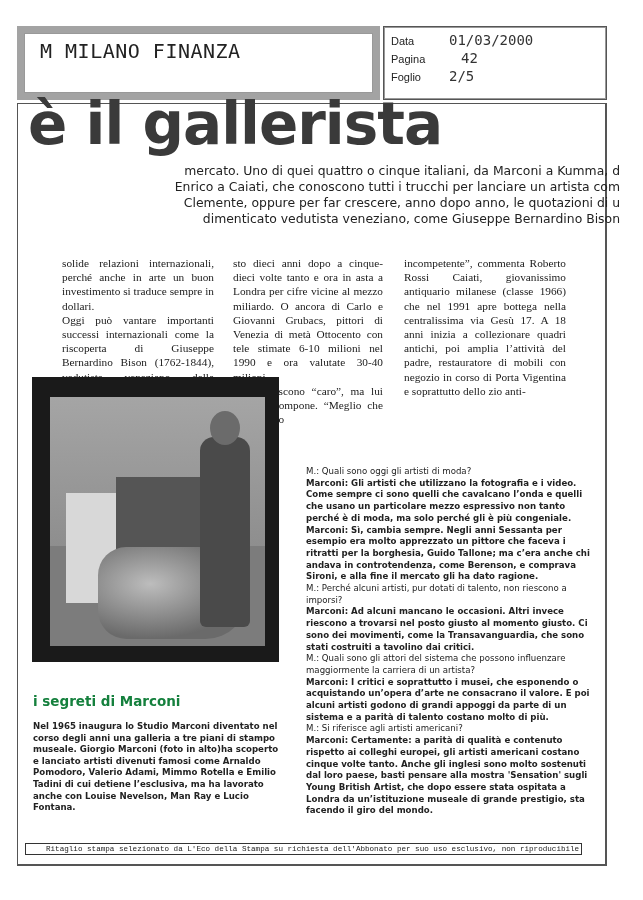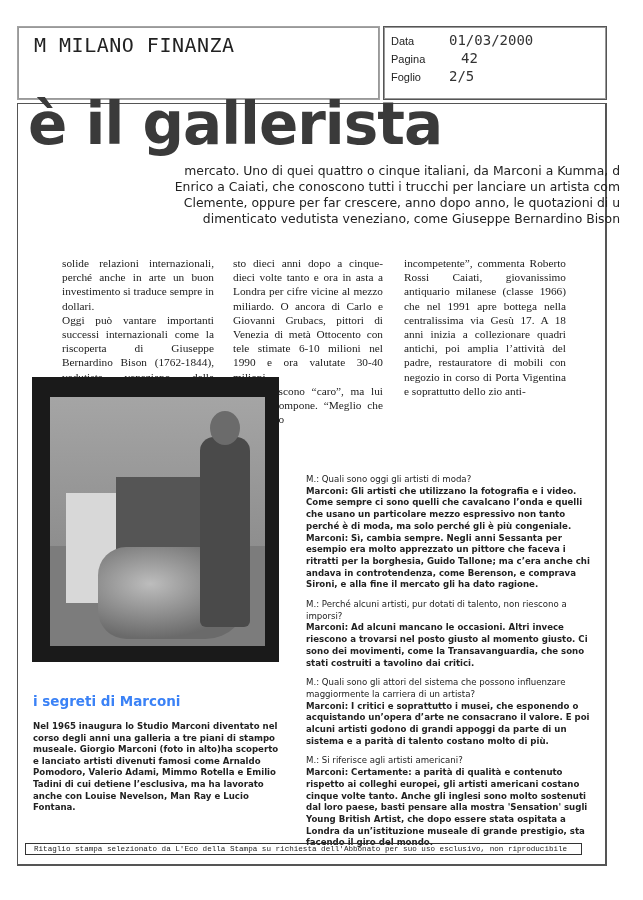--- a/index.html
+++ b/index.html
@@ -1,18 +1,18 @@
 <!DOCTYPE html>
 <html><head>
 <meta charset="utf-8">
 <style>
   html, body { margin: 0; padding: 0; background: #ffffff; }
   body { width: 643px; height: 900px; position: relative; overflow: hidden; font-family: "Liberation Sans", sans-serif; color: #111; }
 
-  .hdr-left { position: absolute; left: 17px; top: 26px; width: 363px; height: 74px; border: 1px solid #a3a3a3; box-shadow: 0 0 0 1px #999 inset; box-sizing: border-box; }
+  .hdr-left { position: absolute; left: 17px; top: 26px; width: 363px; height: 74px; border: 7px solid #a3a3a3; box-shadow: 0 0 0 1px #999 inset; box-sizing: border-box; }
   .hdr-left .pub { position: absolute; left: 16px; top: 6px; font-family: "DejaVu Sans Mono", monospace; font-size: 20px; letter-spacing: 0.5px; color: #222; }
   .hdr-right { position: absolute; left: 383px; top: 26px; width: 224px; height: 74px; border: 1px solid #555; box-shadow: 0 0 0 1px #999 inset; box-sizing: border-box; }
   .meta-row { position: absolute; left: 7px; display: flex; align-items: baseline; }
   .meta-row .lbl { width: 58px; font-size: 11px; color: #222; }
   .meta-row .val { font-family: "DejaVu Sans Mono", monospace; font-size: 14px; color: #333; }
 
   .frame { position: absolute; left: 17px; top: 103px; width: 590px; height: 763px; border: 1px solid #555; border-right: 2px solid #555; border-bottom: 2px solid #555; box-sizing: border-box; }
 
   .headline { position: absolute; left: 28px; top: 95px; font-family: "DejaVu Sans", sans-serif; font-weight: bold; font-size: 58px; letter-spacing: -1px; color: #3a3a3a; line-height: 1; }
 
@@ -29,29 +29,29 @@
   .photo { position: absolute; left: 32px; top: 377px; width: 247px; height: 285px; background: #1a1a1a; }
   .photo .inner { position: absolute; left: 18px; top: 20px; right: 14px; bottom: 16px; background: repeating-linear-gradient(45deg, #9a9a9a 0 1px, #888 1px 2px); }
   .photo .wall { position: absolute; left: 0; top: 0; right: 0; height: 60%; background: linear-gradient(#a5a5a5, #8e8e8e); }
   .photo .floor { position: absolute; left: 0; bottom: 0; right: 0; height: 40%; background: #7c7c7c; }
   .photo .window { position: absolute; left: 16px; top: 96px; width: 50px; height: 110px; background: #d8d8d8; }
   .photo .box { position: absolute; left: 66px; top: 80px; width: 115px; height: 98px; background: #555; }
   .photo .drum { position: absolute; left: 48px; top: 150px; width: 150px; height: 92px; border-radius: 40px 70px 60px 40px; background: radial-gradient(ellipse at 35% 40%, #bdbdbd, #6a6a6a 70%); }
   .photo .person-body { position: absolute; left: 150px; top: 40px; width: 50px; height: 190px; background: #4a4a4a; border-radius: 14px 14px 6px 6px; }
   .photo .person-head { position: absolute; left: 160px; top: 14px; width: 30px; height: 34px; background: #6b6b6b; border-radius: 50%; }
 
-  .sidebar-title { position: absolute; left: 33px; top: 693px; font-family: "DejaVu Sans", sans-serif; font-weight: bold; font-size: 13.5px; color: #3b82f6; }
+  .sidebar-title { position: absolute; left: 33px; top: 693px; font-family: "DejaVu Sans", sans-serif; font-weight: bold; font-size: 13.5px; color: #15803d; }
   .sidebar-body { position: absolute; left: 33px; top: 721px; width: 252px; font-family: "DejaVu Sans", sans-serif; font-weight: bold; font-size: 8.6px; line-height: 11.6px; color: #222; }
   .sidebar-body p { margin: 0; }
 
   .interview { position: absolute; left: 306px; top: 466px; width: 290px; font-family: "DejaVu Sans", sans-serif; font-size: 8.6px; line-height: 11.7px; color: #222; }
-  .interview .q { font-weight: normal; display: block; margin-top: 8px; }
+  .interview .q { font-weight: normal; display: block; }
   .interview .a { font-weight: bold; display: block; }
 
-  .footer { position: absolute; left: 25px; top: 843px; width: 557px; height: 12px; border: 1px solid #333; box-sizing: border-box; font-family: "Liberation Mono", monospace; font-size: 7.6px; line-height: 10px; padding-left: 8px; color: #222; white-space: nowrap; overflow: hidden; }
+  .footer { position: absolute; left: 25px; top: 843px; width: 557px; height: 12px; border: 1px solid #333; box-sizing: border-box; font-family: "Liberation Mono", monospace; font-size: 7.6px; line-height: 10px; padding-left: 20px; color: #222; white-space: nowrap; overflow: hidden; }
 </style>
 </head>
 <body>
 
 <div class="hdr-left">
   <span class="pub">M MILANO FINANZA</span>
 </div>
 <div class="hdr-right">
   <div class="meta-row" style="top:5px;">
     <span class="lbl">Data</span>

